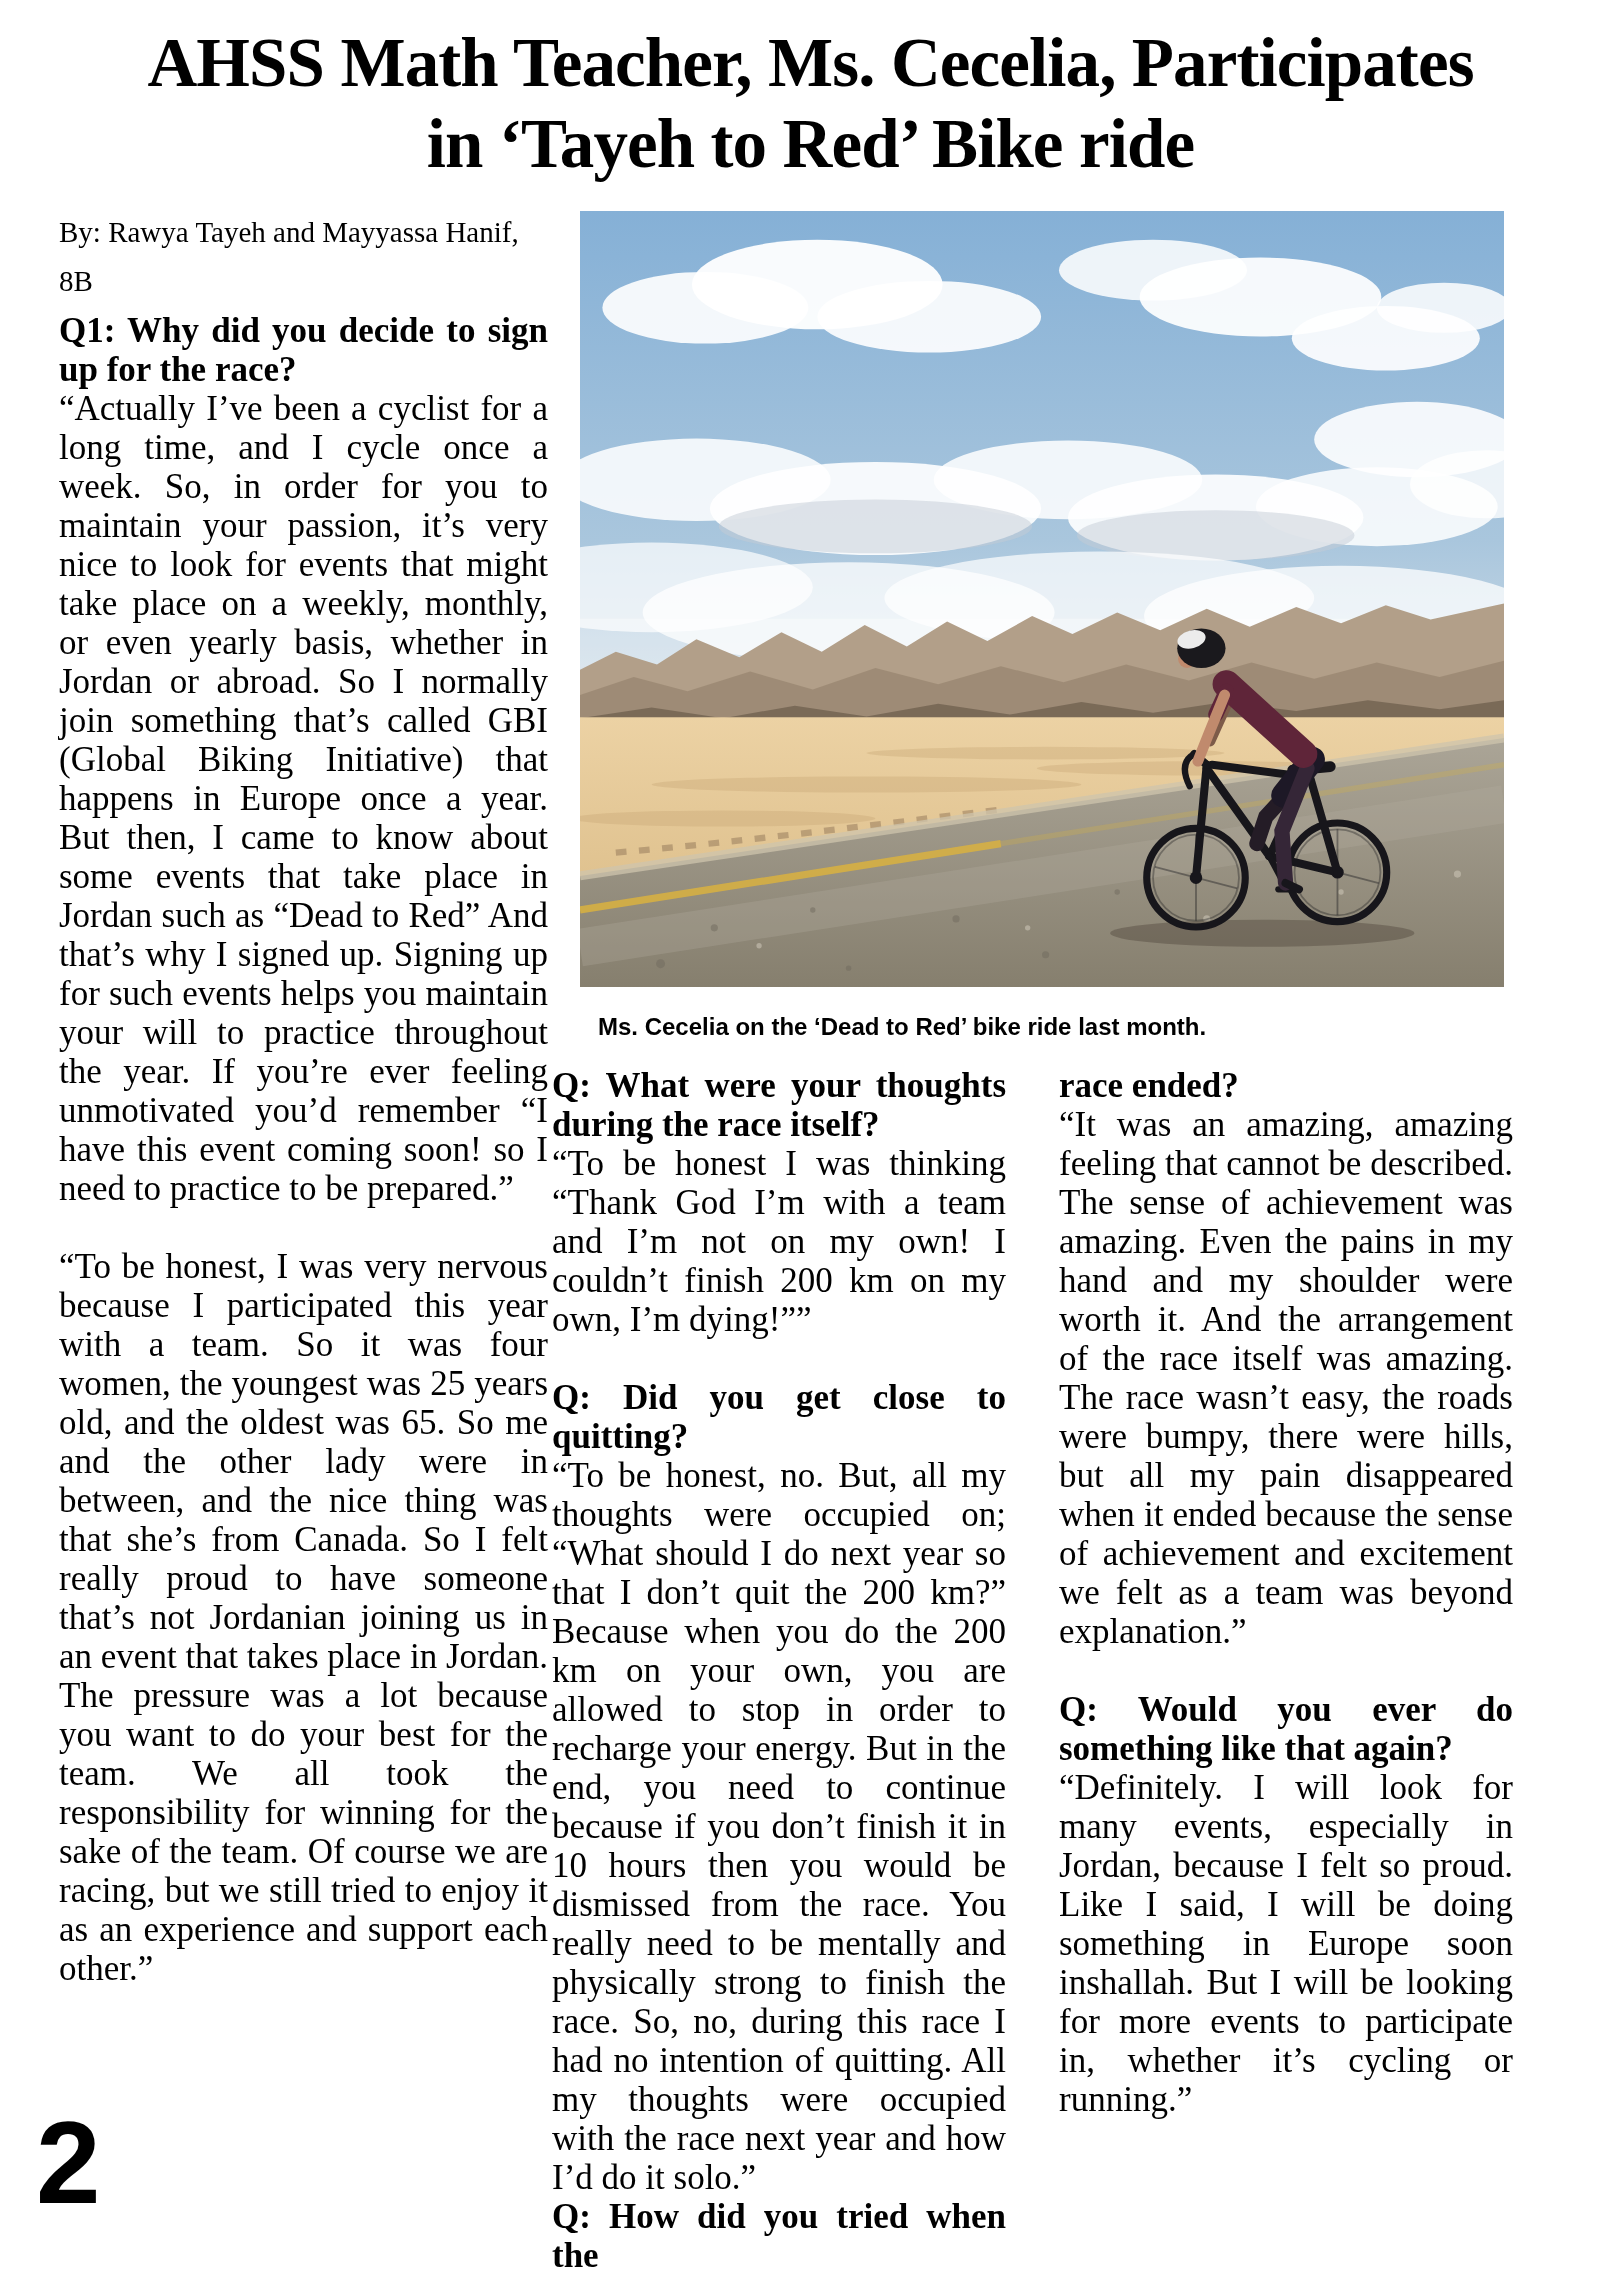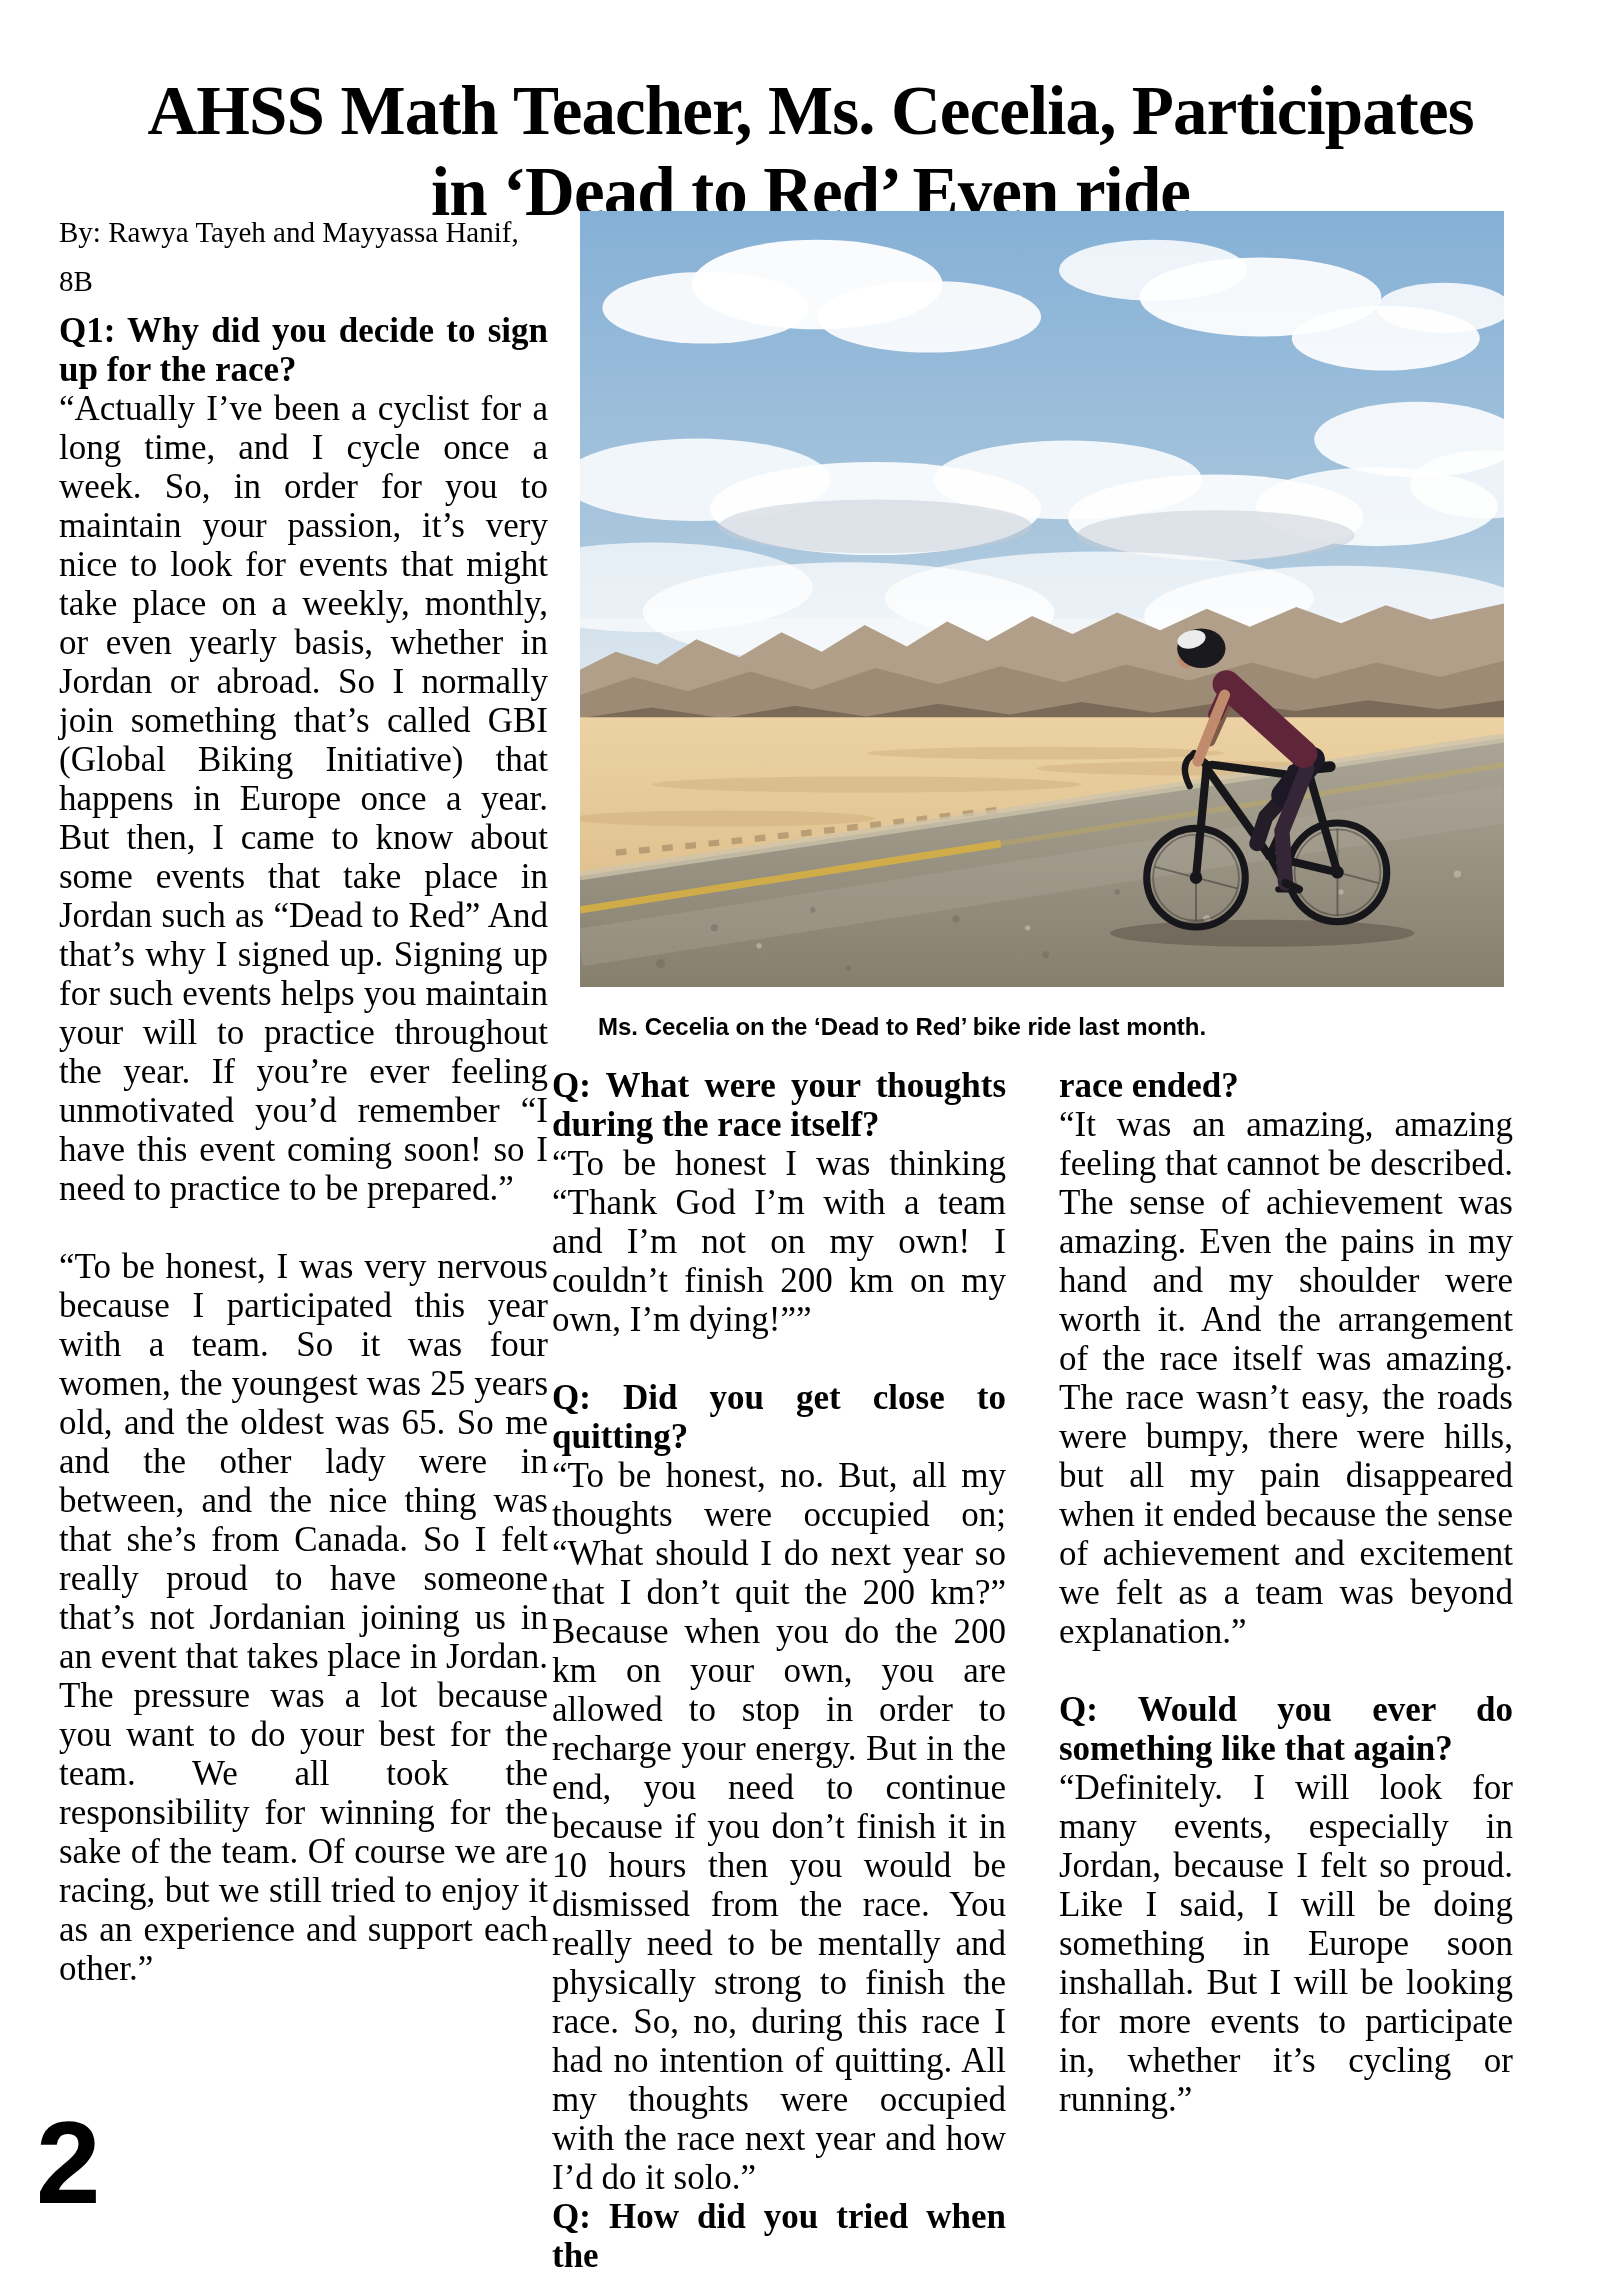--- a/index.html
+++ b/index.html
@@ -7,21 +7,21 @@
   body {
     background:#ffffff;
     color:#000000;
     font-family:"Liberation Serif", serif;
     position:relative;
     overflow:hidden;
   }
   .title {
     position:absolute; top:23px; left:0; width:100%;
     text-align:center; font-weight:bold;
-    font-size:69px; line-height:81px; letter-spacing:-0.9px;margin-top:48px;
+    font-size:69px; line-height:81px; letter-spacing:-0.9px;
   }
   .title .tline { display:block; }
   .col {
     position:absolute;
     font-size:35px; line-height:39px;
     text-align:justify;
   }
   .col p { text-align:justify; hyphens:auto; -webkit-hyphens:auto; }
   .col .q { font-weight:bold; }
   .gap { height:39px; }
@@ -51,21 +51,21 @@
     letter-spacing:-2.7px;
   }
 </style>
 </head>
 <body>
 
 <div class="page">
 
   <h1 class="title">
     <span class="tline">AHSS Math Teacher, Ms. Cecelia, Participates</span>
-    <span class="tline">in ‘Dead to Red’ Even ride</span>
+    <span class="tline">in ‘Tayeh to Red’ Bike ride</span>
   </h1>
 
   <div class="col col1">
     <p class="byline">By: Rawya Tayeh and Mayyassa Hanif, 8B</p>
     <p class="q">Q1: Why did you decide to sign up for the race?</p>
     <p class="a">“Actually I’ve been a cyclist for a long time, and I cycle once a week. So, in order for you to maintain your passion, it’s very nice to look for events that might take place on a weekly, monthly, or even yearly basis, whether in Jordan or abroad. So I normally join something that’s called GBI (Global Biking Initiative) that happens in Europe once a year. But then, I came to know about some events that take place in Jordan such as “Dead to Red” And that’s why I signed up. Signing up for such events helps you maintain your will to practice throughout the year. If you’re ever feeling unmotivated you’d remember “I have this event coming soon! so I need to practice to be prepared.”</p>
     <div class="gap"></div>
     <p class="a">“To be honest, I was very nervous because I participated this year with a team. So it was four women, the youngest was 25 years old, and the oldest was 65. So me and the other lady were in between, and the nice thing was that she’s from Canada. So I felt really proud to have someone that’s not Jordanian joining us in an event that takes place in Jordan. The pressure was a lot because you want to do your best for the team. We all took the responsibility for winning for the sake of the team. Of course we are racing, but we still tried to enjoy it as an experience and support each other.”</p>
   </div>
 

